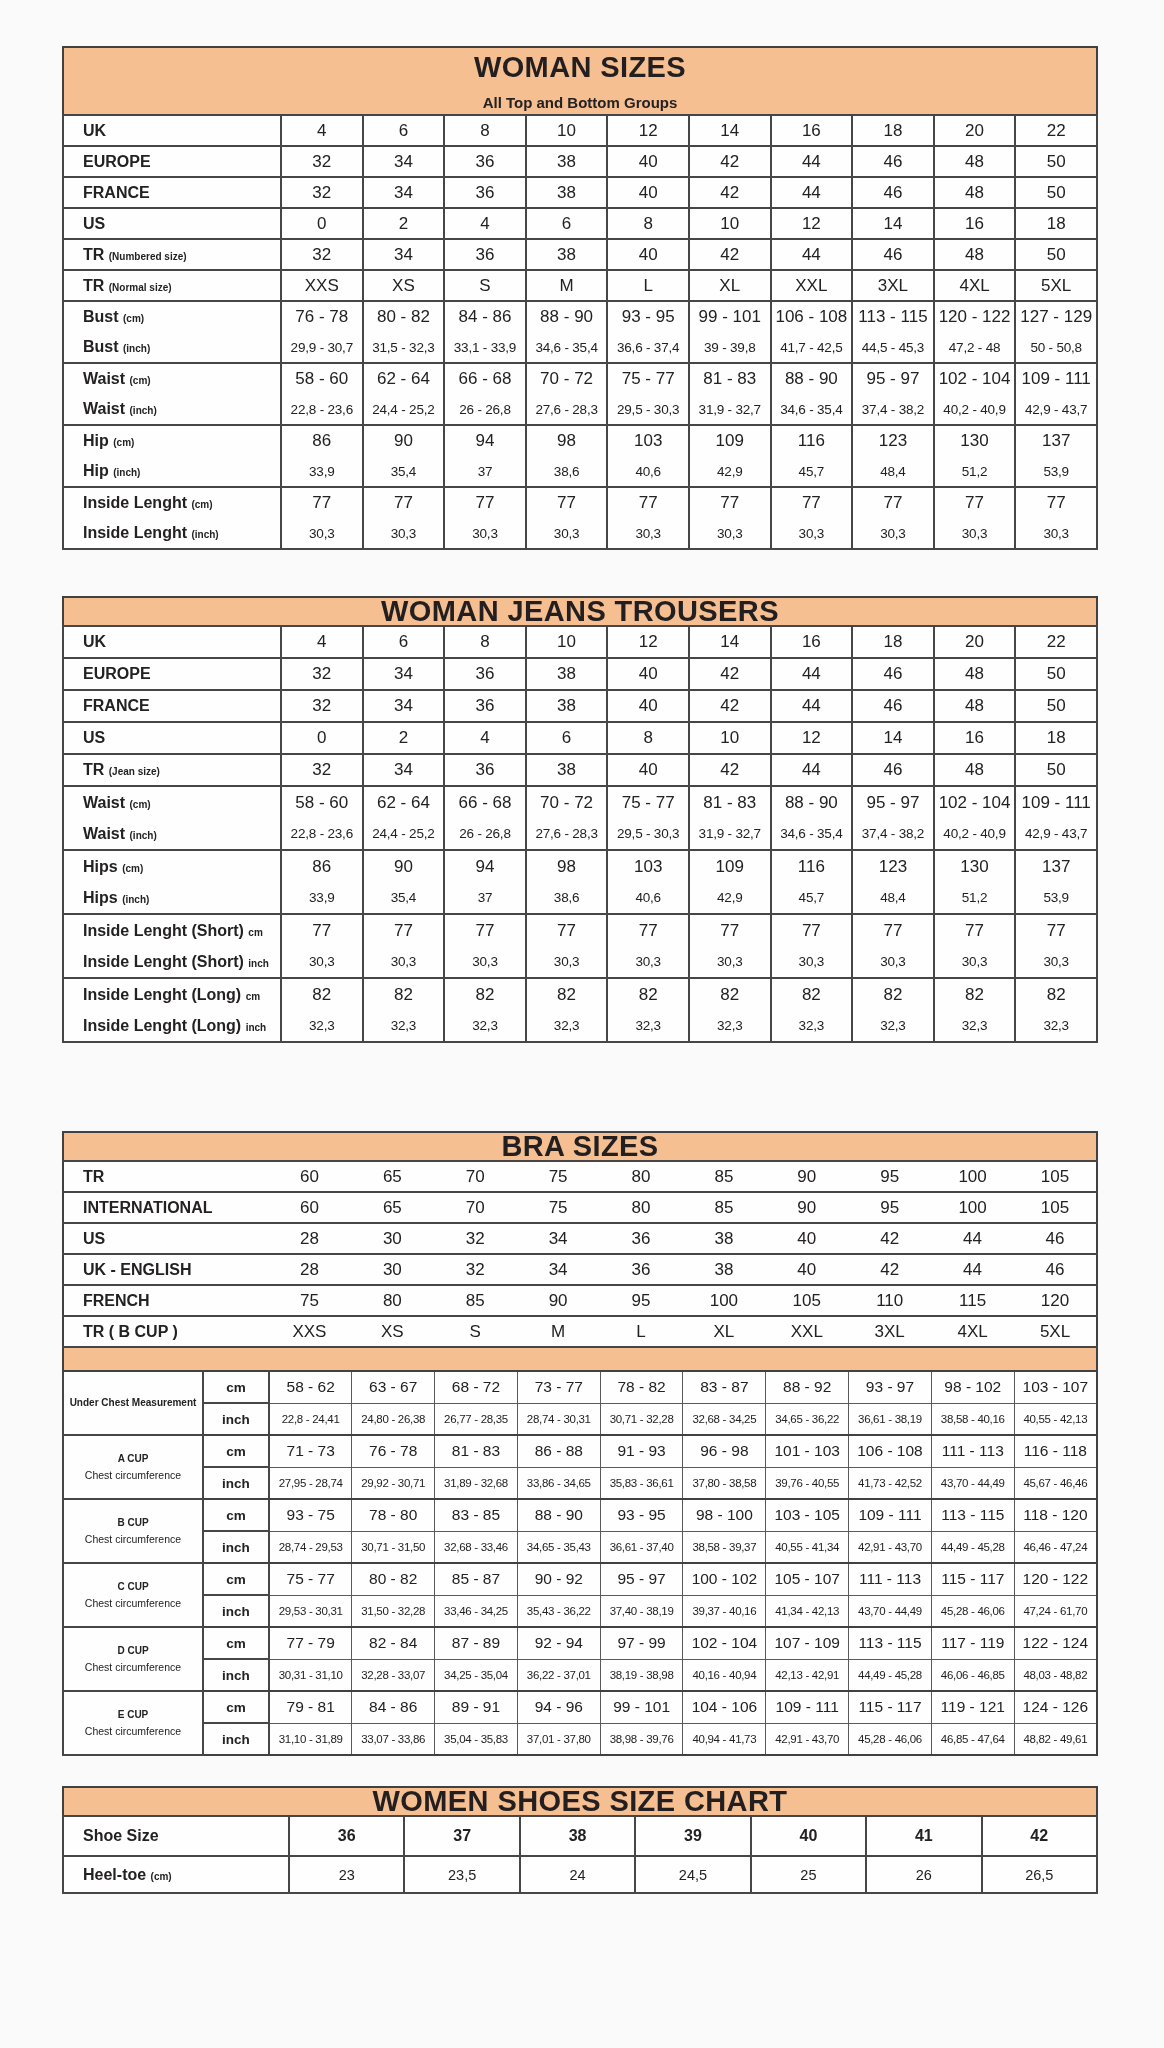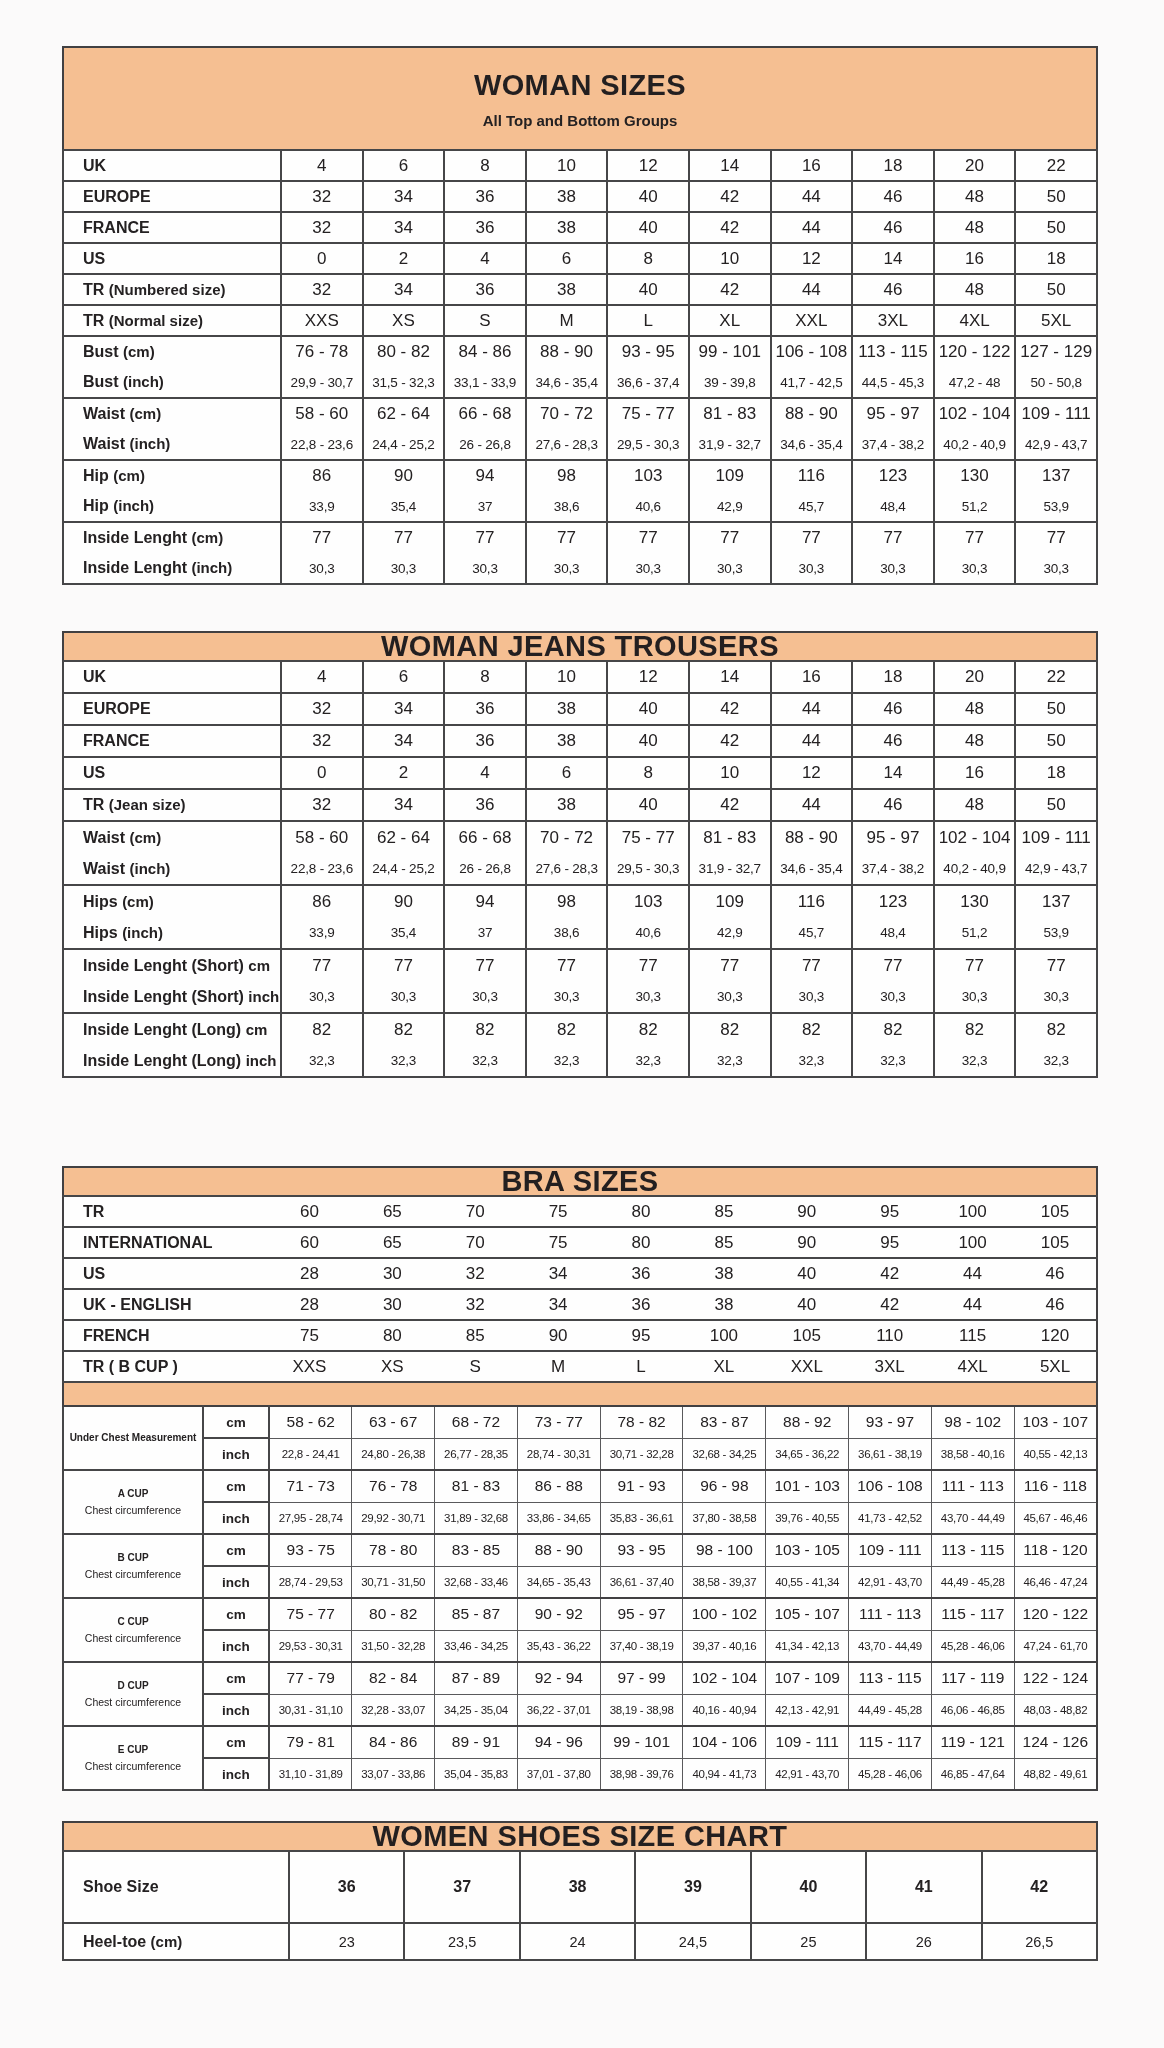--- a/index.html
+++ b/index.html
@@ -4,29 +4,29 @@
 <style>
   *{margin:0;padding:0;box-sizing:border-box}
   html,body{background:#fbfafa}
   body{width:1164px;height:2048px;font-family:"Liberation Sans",sans-serif;color:#242122;overflow:hidden}
   .page{width:1164px;height:2048px;padding:46px 66px 0 62px}
   .tblsec{margin-bottom:46px}
   .sec2{margin-bottom:88px}
   .sec3{margin-bottom:30px}
   .band{background:#f5bf92;border:2px solid #414042;border-bottom:0;text-align:center;
         display:flex;flex-direction:column;justify-content:center}
-  .band.two{height:103px}
+  .band.two{height:68px}
   .band.one{height:29px}
   .band-title{font-size:29px;font-weight:bold;letter-spacing:.4px;color:#231f20}
   .band-sub{font-size:15px;font-weight:bold;margin-top:10px}
   table.grid{border-collapse:collapse;width:100%;table-layout:fixed;background:#fefefe}
   table.grid{border:2px solid #414042}
   th,td{border:2px solid #464648;text-align:center;vertical-align:middle;font-weight:normal;overflow:hidden}
   th.lbl{text-align:left;padding-left:19px;font-weight:bold;font-size:16px;white-space:nowrap}
-  .nt{font-size:15px;font-weight:bold}
+  .nt{font-size:10px;font-weight:bold}
   
   .sizes tr{height:31px}
   .jeans tr{height:32px}
   .sizes td.val,.jeans td.val{font-size:17px}
   .sizes td.val.sm,.jeans td.val.sm{font-size:13.5px;letter-spacing:-.2px}
   .sizes tr.pt th,.sizes tr.pt td,.jeans tr.pt th,.jeans tr.pt td{border-bottom:none}
   .sizes tr.pb th,.sizes tr.pb td,.jeans tr.pb th,.jeans tr.pb td{border-top:none}
   
   .bplain tr{height:31px}
   .bplain th,.bplain td{border-left:none;border-right:none}
@@ -39,21 +39,21 @@
   .glb{font-weight:bold;font-size:10px}
   .gsub{font-size:10.5px;margin-top:4px}
   .bgrid td.val{font-size:15.5px}
   .bgrid td.val.sm2{font-size:11.5px;letter-spacing:-.3px}
   .bgrid td{border-width:1px;border-color:#59595b}
   .bgrid th.glbl,.bgrid td.unit{border-width:2px;border-color:#464648}
   .bgrid tr.gcm th,.bgrid tr.gcm td{border-top:2.5px solid #414042}
   .bgrid tr.gin td{border-bottom:2.5px solid #414042}
   .bgrid td.unit{border-left:2px solid #464648;border-right:2px solid #464648}
   
-  .shoes tr.rb{height:72px}
+  .shoes tr.rb{height:40px}
   .shoes tr.rn{height:37px}
   .shoes td.val{font-size:16px}
   .shoes tr.rb td.val{font-weight:bold}
   .shoes tr.rn td.val{font-size:14.5px}
 </style>
 </head>
 <body>
 
 <div class="page">
 

